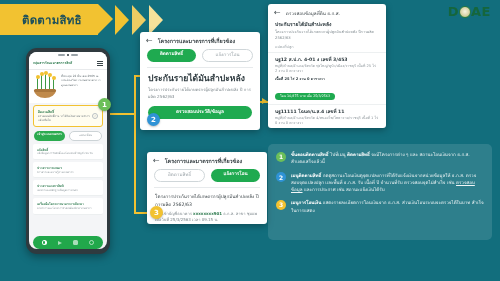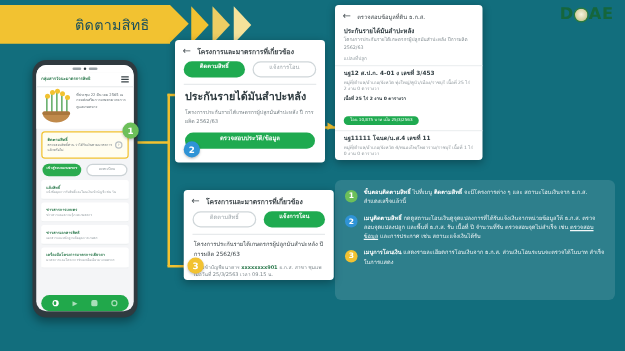--- a/index.html
+++ b/index.html
@@ -16,21 +16,21 @@
   .banner-body {
     background: #f2c231; height: 31px; display: flex; align-items: center;
     padding: 0 16px 0 22px; position: relative;
   }
   .banner-body::after {
     content: ""; position: absolute; right: -15px; top: 0;
     border-top: 15.5px solid transparent; border-bottom: 15.5px solid transparent;
     border-left: 15px solid #f2c231;
   }
   .banner-title {
-    font-size: 11.5px; font-weight: normal; color: #1b4f5c; letter-spacing: .2px; white-space: nowrap; margin-left: 38px;
+    font-size: 11.5px; font-weight: bold; color: #1b4f5c; letter-spacing: .2px; white-space: nowrap;
   }
   .chev { width: 0; height: 0; margin-left: 3px;
     border-top: 15.5px solid transparent; border-bottom: 15.5px solid transparent; }
   .chev.c1 { border-left: 14px solid #f2c231; margin-left: 17px; }
   .chev.c2 { border-left: 14px solid #eecd63; }
   .chev.c3 { border-left: 14px solid #f6e29a; }
 
   
   .logo { position: absolute; right: 9px; top: 4px; display: flex; align-items: center; gap: 1px; }
   .logo-text { font-size: 13px; font-weight: bold; color: #15663c; letter-spacing: .5px; }

